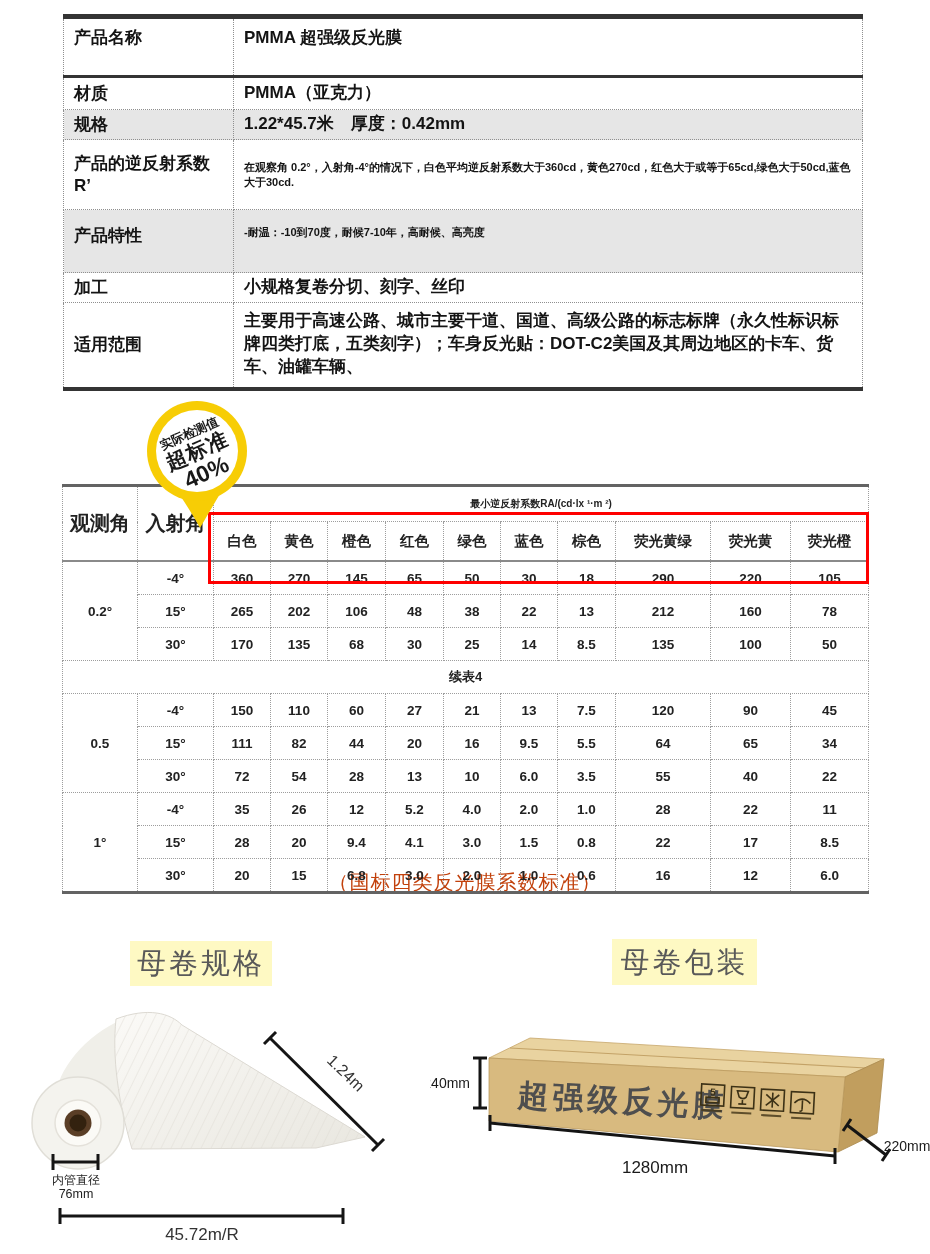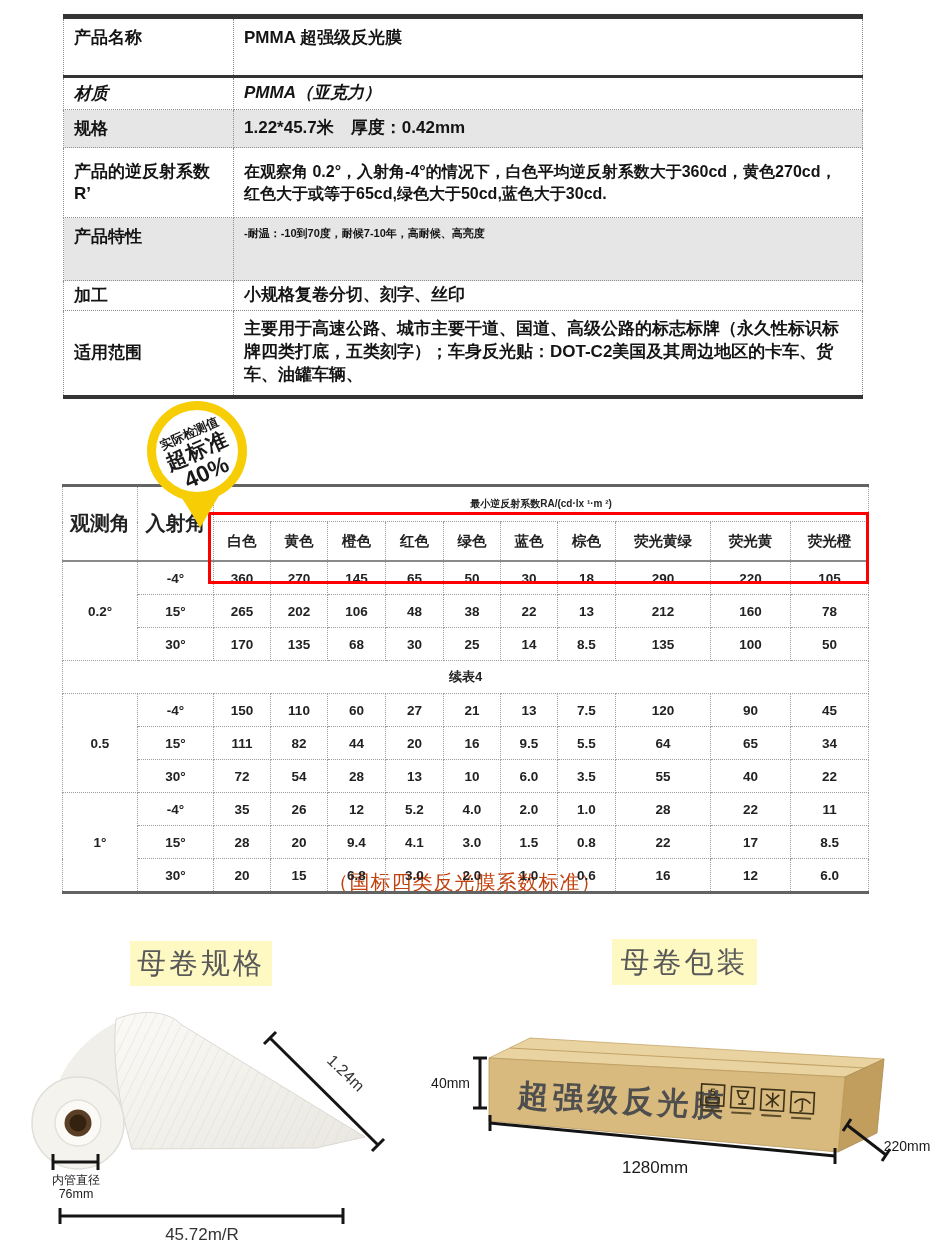--- a/index.html
+++ b/index.html
@@ -8,27 +8,27 @@
 
   
   .spec-table{position:absolute;left:63px;top:14px;width:799px;border-collapse:collapse;
               table-layout:fixed;border-top:5px solid #343434;border-bottom:4px solid #343434;}
   .spec-table td{border:1px dotted #8f8f8f;vertical-align:middle;padding:3px 10px;
                  font-weight:bold;color:#141414;}
   .spec-table td.label{font-size:17px;white-space:pre-line;line-height:1.25;}
   .spec-table td.value{font-size:17px;line-height:1.35;}
   .spec-table tr:nth-child(1){height:60px;}
   .spec-table tr:nth-child(1) td{border-bottom:3px solid #343434;vertical-align:top;padding-top:8px;}
-  .spec-table tr:nth-child(2){height:33px;font-style:italic;}
-  .spec-table tr:nth-child(3){height:38px;margin-top:20px;}
+  .spec-table tr:nth-child(2){height:33px;}
+  .spec-table tr:nth-child(3){height:30px;margin-top:20px;}
   .spec-table tr:nth-child(3) td{background:#e6e6e6;}
   .spec-table tr:nth-child(4){height:70px;}
-  .spec-table tr:nth-child(4) td.value{font-size:16px;}
+  .spec-table tr:nth-child(4) td.value{font-size:11px;}
   .spec-table tr:nth-child(5){height:63px;}
-  .spec-table tr:nth-child(5) td{background:#e6e6e6;vertical-align:top;padding-top:8px;margin-left:20px;}
+  .spec-table tr:nth-child(5) td{background:#e6e6e6;vertical-align:top;padding-top:15px;margin-left:20px;}
   .spec-table tr:nth-child(5) td.value{font-size:11px;}
   .spec-table tr:nth-child(6){height:30px;}
   .spec-table tr:nth-child(7){height:86px;}
 
   
   .ra-wrap{position:absolute;left:62px;top:484px;width:806px;z-index:1;}
   .ra-table{width:806px;border-collapse:collapse;table-layout:fixed;
             border-top:3px solid #636363;border-bottom:3px solid #636363;}
   .ra-table th,.ra-table td{border:1px dotted #9d9d9d;text-align:center;vertical-align:middle;
             color:#222;}

